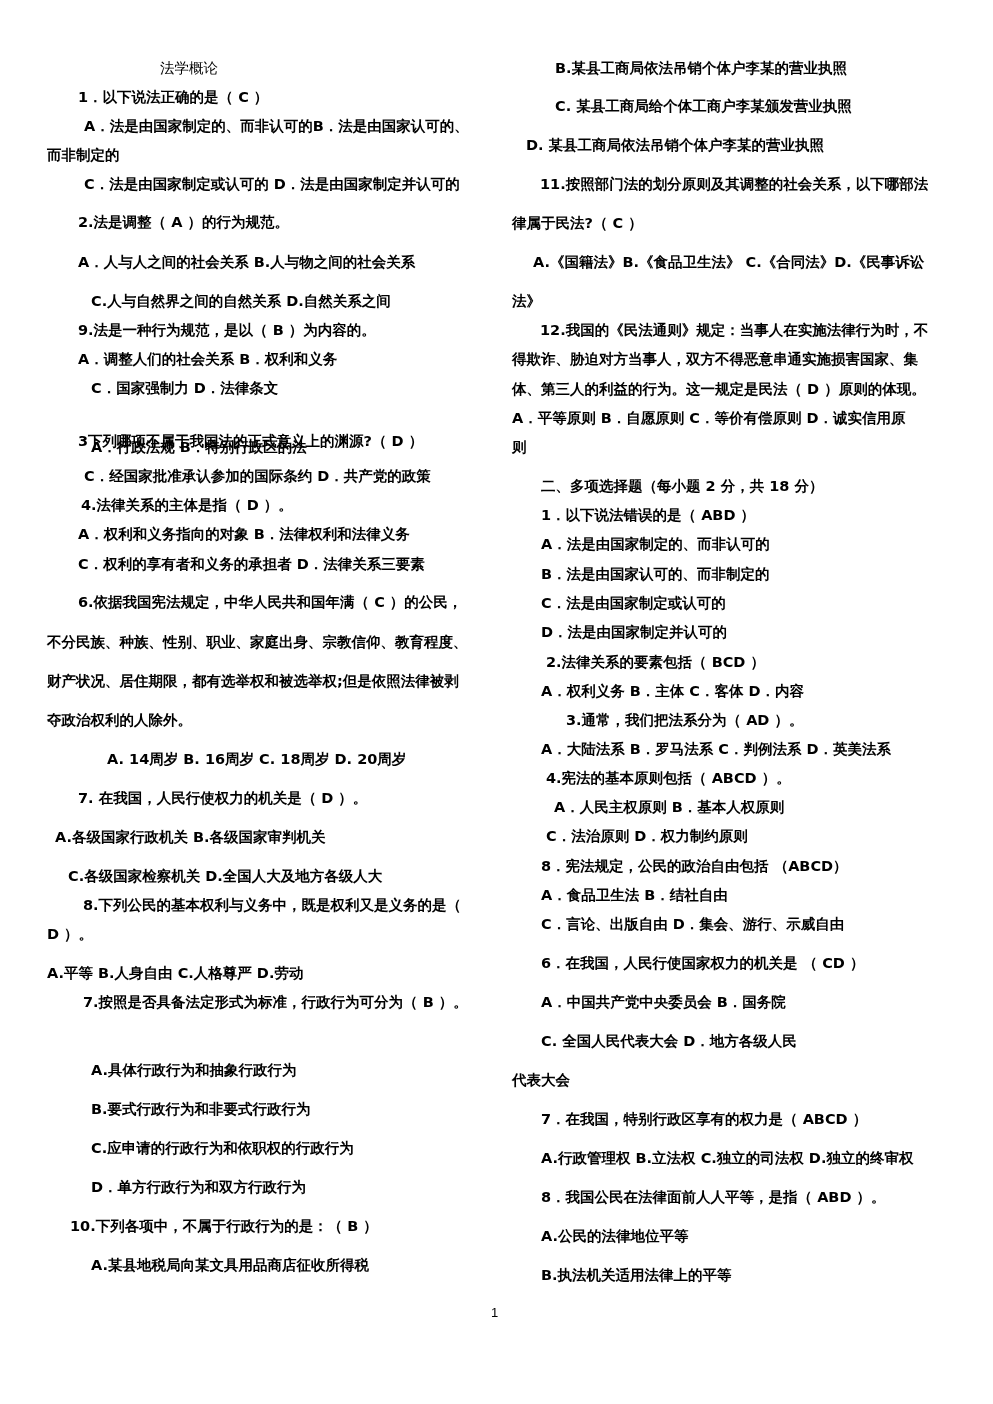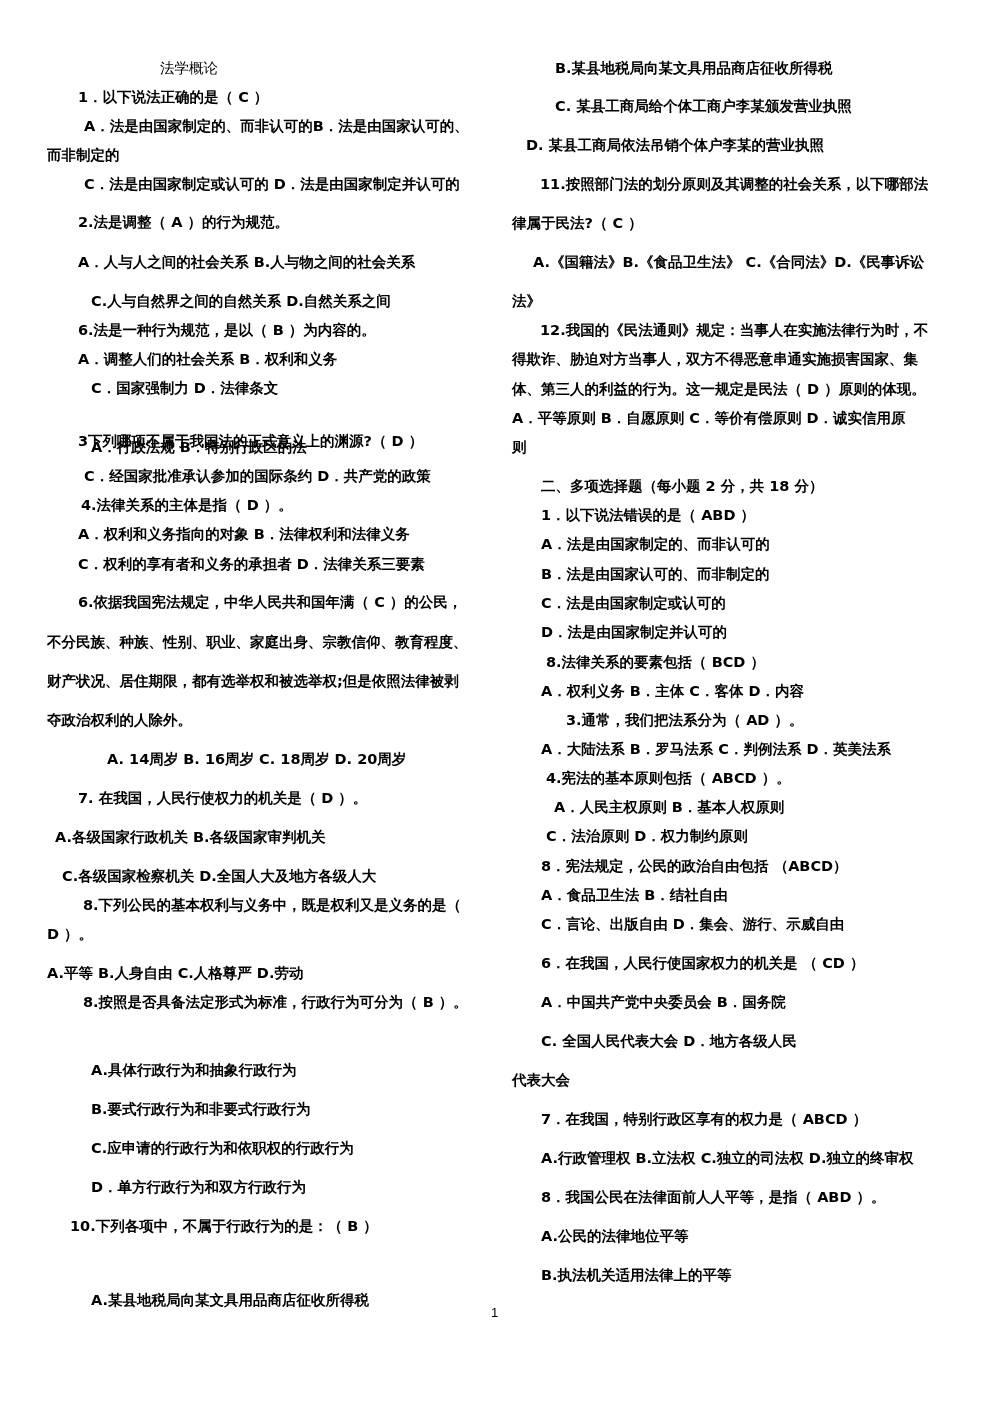--- a/index.html
+++ b/index.html
@@ -15,68 +15,68 @@
 <div id="page">
   <div id="left-col">
       <div class="line title" style="left: 160px; top: 59px;">法学概论</div>
       <div class="line" style="left: 78px; top: 88px;">1．以下说法正确的是（   C   ）</div>
       <div class="line" style="left: 84px; top: 117px;">A．法是由国家制定的、而非认可的B．法是由国家认可的、</div>
       <div class="line" style="left: 47px; top: 146px;">而非制定的</div>
       <div class="line" style="left: 84px; top: 175px;">C．法是由国家制定或认可的 D．法是由国家制定并认可的</div>
       <div class="line" style="left: 78px; top: 213px;">2.法是调整（   A   ）的行为规范。</div>
       <div class="line" style="left: 78px; top: 253px;">A．人与人之间的社会关系       B.人与物之间的社会关系</div>
       <div class="line" style="left: 91px; top: 292px;">C.人与自然界之间的自然关系      D.自然关系之间</div>
-      <div class="line" style="left: 78px; top: 321px;">6.法是一种行为规范，是以（   B   ）为内容的。</div>
+      <div class="line" style="left: 78px; top: 321px;">9.法是一种行为规范，是以（   B   ）为内容的。</div>
       <div class="line" style="left: 78px; top: 350px;">A．调整人们的社会关系 B．权利和义务</div>
       <div class="line" style="left: 91px; top: 379px;">C．国家强制力         D．法律条文</div>
       <div class="line" style="left: 78px; top: 432px;">3下列哪项不属于我国法的正式意义上的渊源?（  D   ）</div>
       <div class="line" style="left: 91px; top: 438px;">A．行政法规     B．特别行政区的法</div>
       <div class="line" style="left: 84px; top: 467px;">C．经国家批准承认参加的国际条约  D．共产党的政策</div>
       <div class="line" style="left: 81px; top: 496px;">4.法律关系的主体是指（   D   ）。</div>
       <div class="line" style="left: 78px; top: 525px;">A．权利和义务指向的对象     B．法律权利和法律义务</div>
       <div class="line" style="left: 78px; top: 555px;">C．权利的享有者和义务的承担者       D．法律关系三要素</div>
       <div class="line" style="left: 78px; top: 593px;">6.依据我国宪法规定，中华人民共和国年满（   C   ）的公民，</div>
       <div class="line" style="left: 47px; top: 633px;">不分民族、种族、性别、职业、家庭出身、宗教信仰、教育程度、</div>
       <div class="line" style="left: 47px; top: 672px;">财产状况、居住期限，都有选举权和被选举权;但是依照法律被剥</div>
       <div class="line" style="left: 47px; top: 711px;">夺政治权利的人除外。</div>
       <div class="line" style="left: 107px; top: 750px;">A. 14周岁     B. 16周岁    C. 18周岁     D. 20周岁</div>
       <div class="line" style="left: 78px; top: 789px;">7. 在我国，人民行使权力的机关是（   D   ）。</div>
       <div class="line" style="left: 55px; top: 828px;">A.各级国家行政机关                B.各级国家审判机关</div>
-      <div class="line" style="left: 62px; top: 867px;">C.各级国家检察机关              D.全国人大及地方各级人大</div>
+      <div class="line" style="left: 68px; top: 867px;">C.各级国家检察机关              D.全国人大及地方各级人大</div>
       <div class="line" style="left: 83px; top: 896px;">8.下列公民的基本权利与义务中，既是权利又是义务的是（</div>
       <div class="line" style="left: 47px; top: 925px;">D   ）。</div>
       <div class="line" style="left: 47px; top: 964px;">A.平等  B.人身自由    C.人格尊严            D.劳动</div>
-      <div class="line" style="left: 83px; top: 993px;">8.按照是否具备法定形式为标准，行政行为可分为（   B   ）。</div>
+      <div class="line" style="left: 83px; top: 993px;">7.按照是否具备法定形式为标准，行政行为可分为（   B   ）。</div>
       <div class="line" style="left: 91px; top: 1061px;">A.具体行政行为和抽象行政行为</div>
       <div class="line" style="left: 91px; top: 1100px;">B.要式行政行为和非要式行政行为</div>
       <div class="line" style="left: 91px; top: 1139px;">C.应申请的行政行为和依职权的行政行为</div>
       <div class="line" style="left: 91px; top: 1178px;">D．单方行政行为和双方行政行为</div>
       <div class="line" style="left: 70px; top: 1217px;">10.下列各项中，不属于行政行为的是：（   B   ）</div>
-      <div class="line" style="left: 91px; top: 1256px; margin-top: 35px;">A.某县地税局向某文具用品商店征收所得税</div>
+      <div class="line" style="left: 91px; top: 1256px;">A.某县地税局向某文具用品商店征收所得税</div>
     </div>
   <div id="right-col">
-      <div class="line" style="left: 555px; top: 59px;">B.某县地税局向某文具用品商店征收所得税</div>
+      <div class="line" style="left: 555px; top: 59px;">B.某县工商局依法吊销个体户李某的营业执照</div>
       <div class="line" style="left: 555px; top: 97px;">C. 某县工商局给个体工商户李某颁发营业执照</div>
       <div class="line" style="left: 526px; top: 136px;">D. 某县工商局依法吊销个体户李某的营业执照</div>
       <div class="line" style="left: 540px; top: 175px;">11.按照部门法的划分原则及其调整的社会关系，以下哪部法</div>
       <div class="line" style="left: 512px; top: 214px;">律属于民法?（ C ）</div>
       <div class="line" style="left: 533px; top: 253px;">A.《国籍法》B.《食品卫生法》   C.《合同法》D.《民事诉讼</div>
       <div class="line" style="left: 512px; top: 292px;">法》</div>
       <div class="line" style="left: 540px; top: 321px;">12.我国的《民法通则》规定：当事人在实施法律行为时，不</div>
       <div class="line" style="left: 512px; top: 350px;">得欺诈、胁迫对方当事人，双方不得恶意串通实施损害国家、集</div>
       <div class="line" style="left: 512px; top: 380px;">体、第三人的利益的行为。这一规定是民法（  D  ）原则的体现。</div>
       <div class="line" style="left: 512px; top: 409px;">A．平等原则   B．自愿原则 C．等价有偿原则     D．诚实信用原</div>
       <div class="line" style="left: 512px; top: 438px;">则</div>
       <div class="line" style="left: 541px; top: 477px;">二、多项选择题（每小题 2 分，共 18 分）</div>
       <div class="line" style="left: 541px; top: 506px;">1．以下说法错误的是（   ABD   ）</div>
       <div class="line" style="left: 541px; top: 535px;">A．法是由国家制定的、而非认可的</div>
       <div class="line" style="left: 541px; top: 565px;">B．法是由国家认可的、而非制定的</div>
       <div class="line" style="left: 541px; top: 594px;">C．法是由国家制定或认可的</div>
       <div class="line" style="left: 541px; top: 623px;">D．法是由国家制定并认可的</div>
-      <div class="line" style="left: 546px; top: 653px;">8.法律关系的要素包括（   BCD   ）</div>
+      <div class="line" style="left: 546px; top: 653px;">2.法律关系的要素包括（   BCD   ）</div>
       <div class="line" style="left: 541px; top: 682px;">A．权利义务     B．主体  C．客体        D．内容</div>
       <div class="line" style="left: 566px; top: 711px;">3.通常，我们把法系分为（   AD   ）。</div>
       <div class="line" style="left: 541px; top: 740px;">A．大陆法系  B．罗马法系 C．判例法系    D．英美法系</div>
       <div class="line" style="left: 546px; top: 769px;">4.宪法的基本原则包括（   ABCD   ）。</div>
       <div class="line" style="left: 554px; top: 798px;">A．人民主权原则 B．基本人权原则</div>
       <div class="line" style="left: 546px; top: 827px;">C．法治原则  D．权力制约原则</div>
       <div class="line" style="left: 541px; top: 857px;">8．宪法规定，公民的政治自由包括 （ABCD）</div>
       <div class="line" style="left: 541px; top: 886px;">A．食品卫生法                B．结社自由</div>
       <div class="line" style="left: 541px; top: 915px;">C．言论、出版自由              D．集会、游行、示威自由</div>
       <div class="line" style="left: 541px; top: 954px;">6．在我国，人民行使国家权力的机关是 （ CD ）</div>

